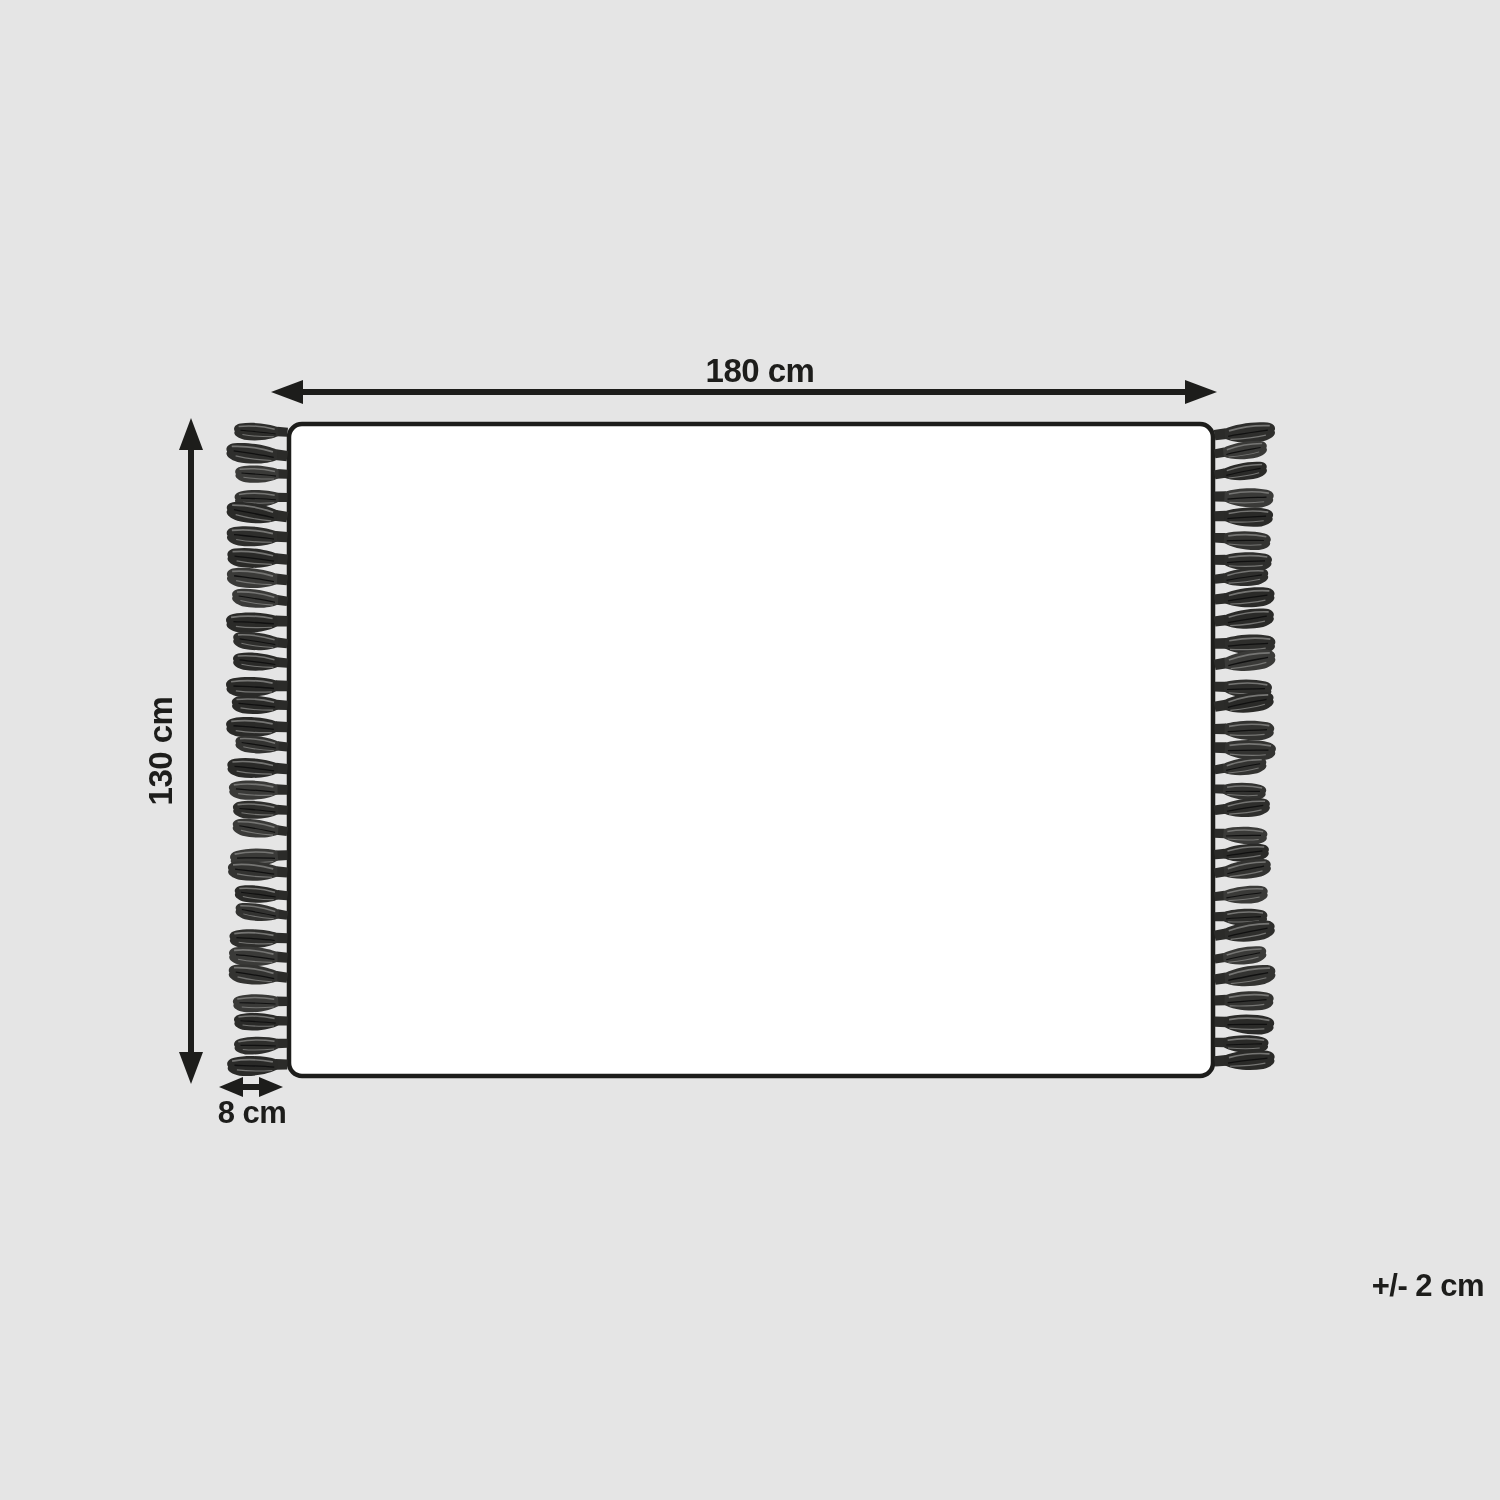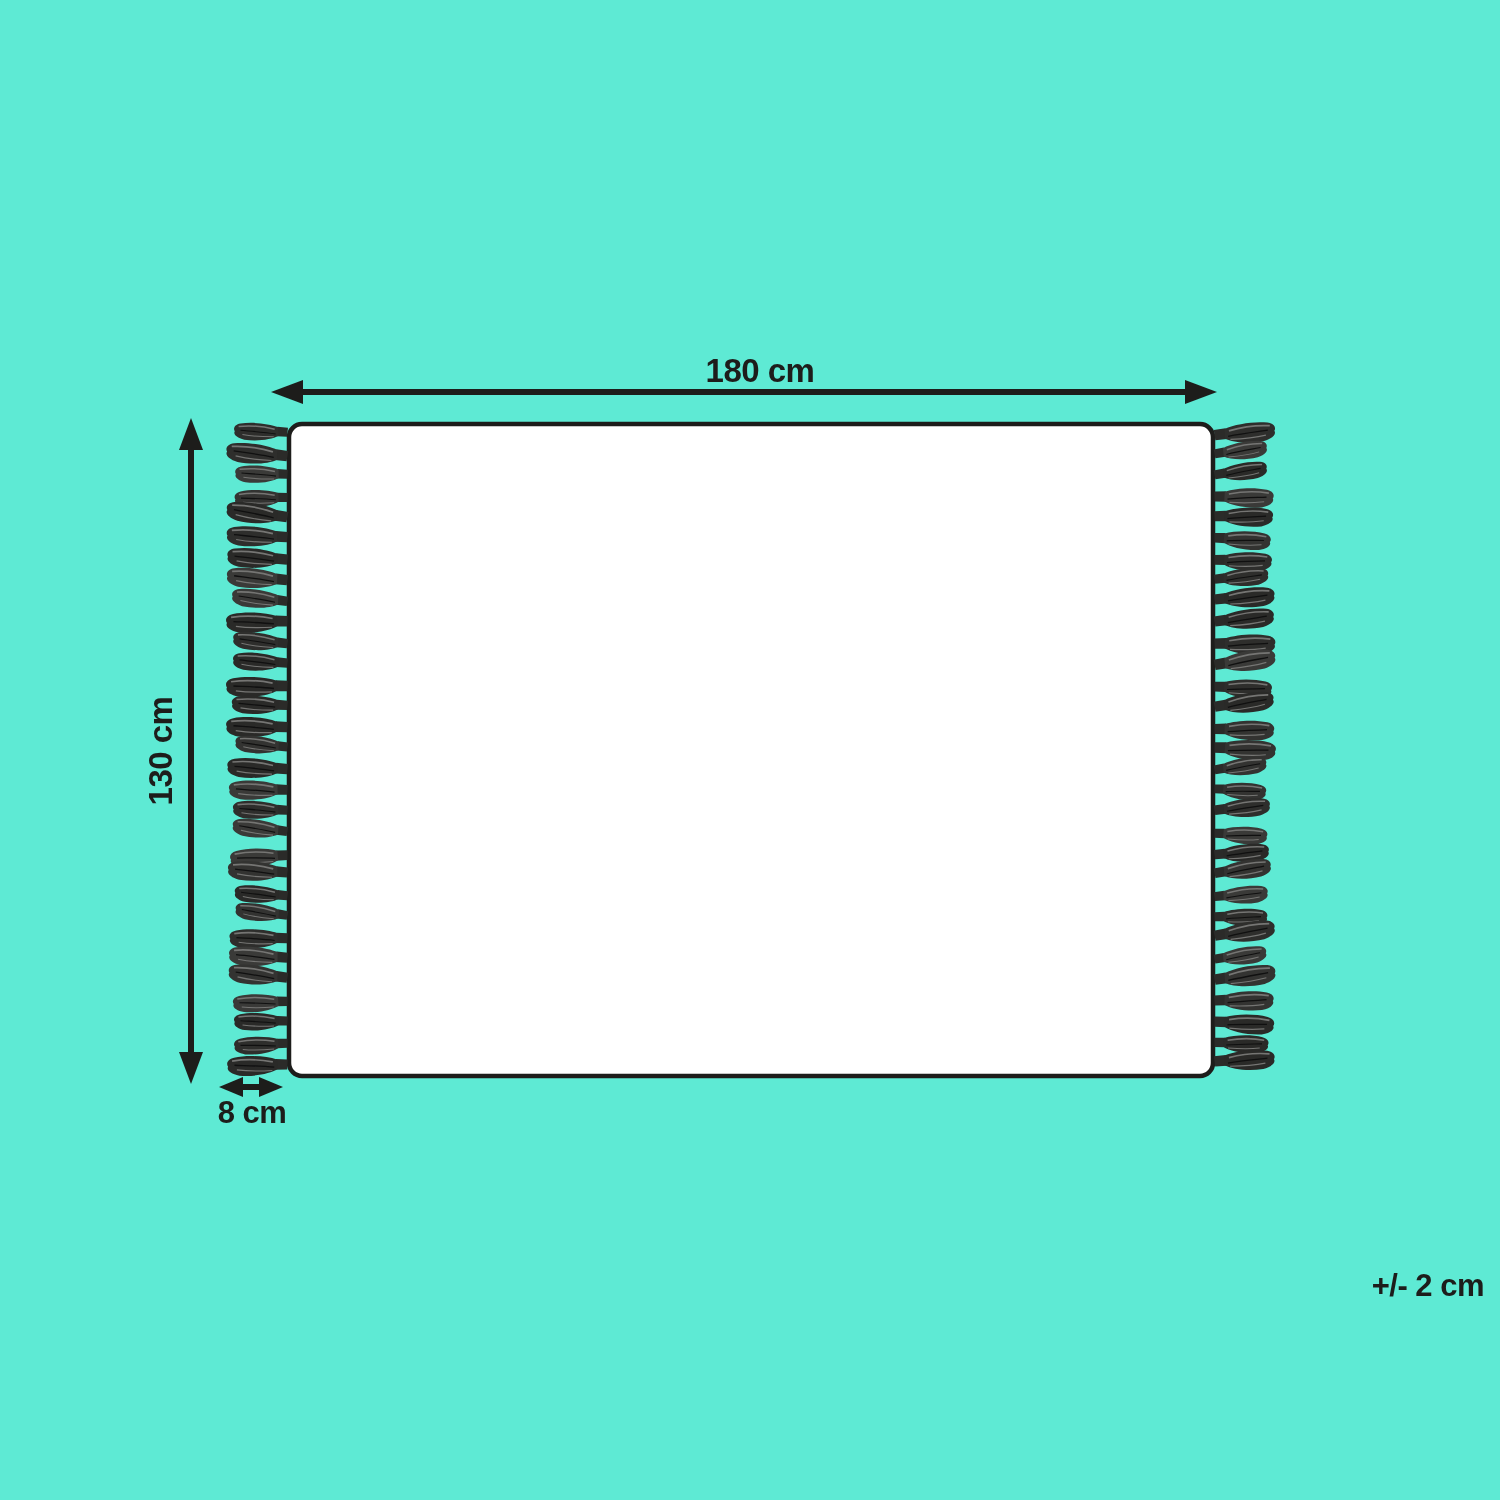--- a/index.html
+++ b/index.html
@@ -4,21 +4,21 @@
 <style>
   html, body {
     margin: 0;
     padding: 0;
     background: #ffffff;
   }
   .canvas {
     position: relative;
     width: 1500px;
     height: 1500px;
-    background: #5eead4;
+    background: #e5e5e5;
     overflow: hidden;
   }
   .canvas svg {
     position: absolute;
     inset: 0;
     display: block;
   }
   text.dim-label {
     font-family: "Liberation Sans", sans-serif;
     font-weight: 700;

